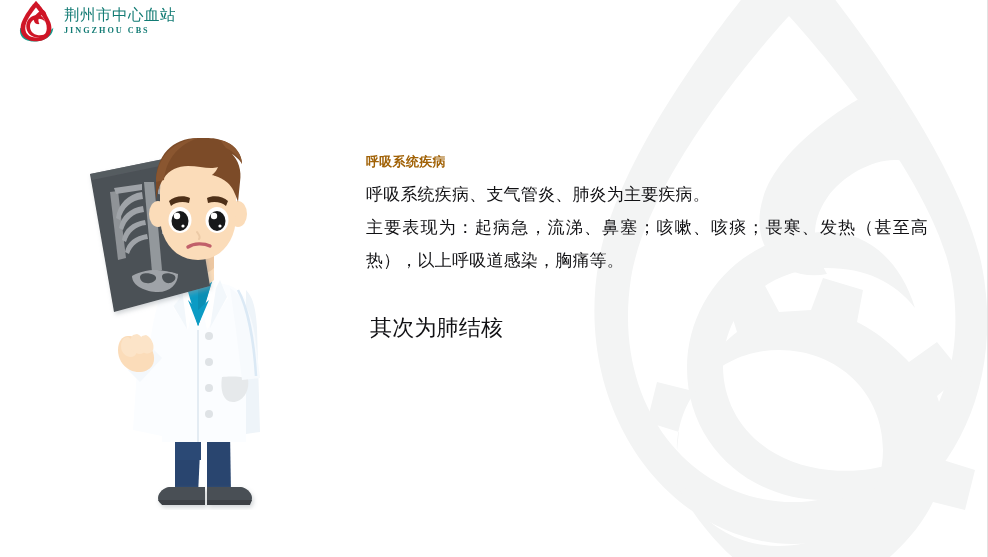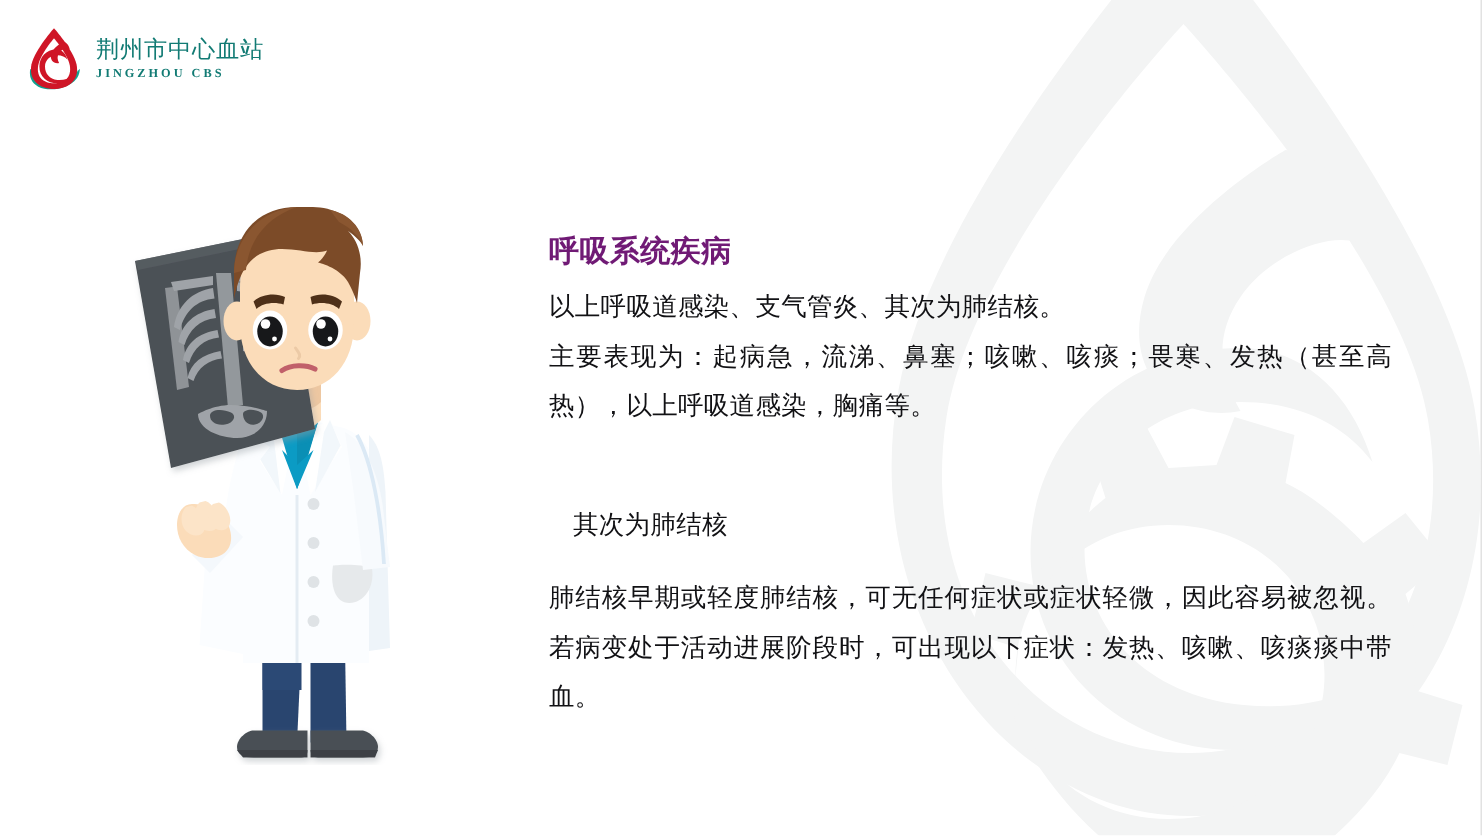--- a/index.html
+++ b/index.html
@@ -29,21 +29,21 @@
     width: 520px;
     height: 700px;
     opacity: 1;
     pointer-events: none;
   }
 
   
   .brand {
     position: absolute;
     left: 17px;
-    top: 18px;
+    top: 0;
     display: flex;
     align-items: center;
     gap: 9px;
   }
   .brand-mark {
     width: 38px;
     height: 42px;
     flex: 0 0 auto;
   }
   .brand-text {
@@ -83,48 +83,48 @@
 
   
   .copy {
     position: absolute;
     left: 366px;
     top: 152px;
     width: 562px;
   }
   .copy-title {
     font-family: "DejaVu Sans", "Liberation Sans", sans-serif;
-    font-size: 20px;
+    font-size: 13px;
     font-weight: 700;
-    color: #701a75;
+    color: #a16207;
     line-height: 1.55;
     margin: 0 0 6px 0;
     letter-spacing: 0.3px;
   }
   .copy-para {
     font-family: "DejaVu Sans", "Liberation Sans", sans-serif;
     font-size: 17px;
     font-weight: 400;
     color: #111114;
     line-height: 33px;
     margin: 0;
     letter-spacing: 0.2px;
     text-align: justify;
     text-justify: inter-ideograph;
   }
   .copy-gap {
     height: 30px;
   }
   .copy-sub {
     font-family: "DejaVu Sans", "Liberation Sans", sans-serif;
-    font-size: 17px;
+    font-size: 22px;
     font-weight: 400;
     color: #111114;
     line-height: 33px;
-    margin: 16px;
+    margin: 4px;
     letter-spacing: 0.2px;
   }
 </style>
 </head>
 <body>
 
 <div id="slide">
 
   <svg class="watermark" viewBox="0 0 520 700" xmlns="http://www.w3.org/2000/svg" aria-hidden="true">
     <g fill="#f3f4f4">
@@ -382,20 +382,19 @@
       </g>
 
       <path d="M127 102 C129 105 131 107 129 109" stroke="#eccaa6" stroke-width="2" fill="none" stroke-linecap="round"></path>
 
       <path d="M118 117 C124 113 134 113 140 116" stroke="#c1606a" stroke-width="3.4" fill="none" stroke-linecap="round"></path>
     </g>
   </svg>
 
   <div class="copy">
     <h1 class="copy-title">呼吸系统疾病</h1>
-    <p class="copy-para">以上呼吸道感染、支气管炎、其次为肺结核。</p>
+    <p class="copy-para">呼吸系统疾病、支气管炎、肺炎为主要疾病。</p>
     <p class="copy-para">主要表现为：起病急，流涕、鼻塞；咳嗽、咳痰；畏寒、发热（甚至高热），以上呼吸道感染，胸痛等。</p>
     <div class="copy-gap"></div>
     <p class="copy-sub">其次为肺结核</p>
-    <p class="copy-para">肺结核早期或轻度肺结核，可无任何症状或症状轻微，因此容易被忽视。若病变处于活动进展阶段时，可出现以下症状：发热、咳嗽、咳痰痰中带血。</p>
   </div>
 
 </div>
 
 </body></html>

